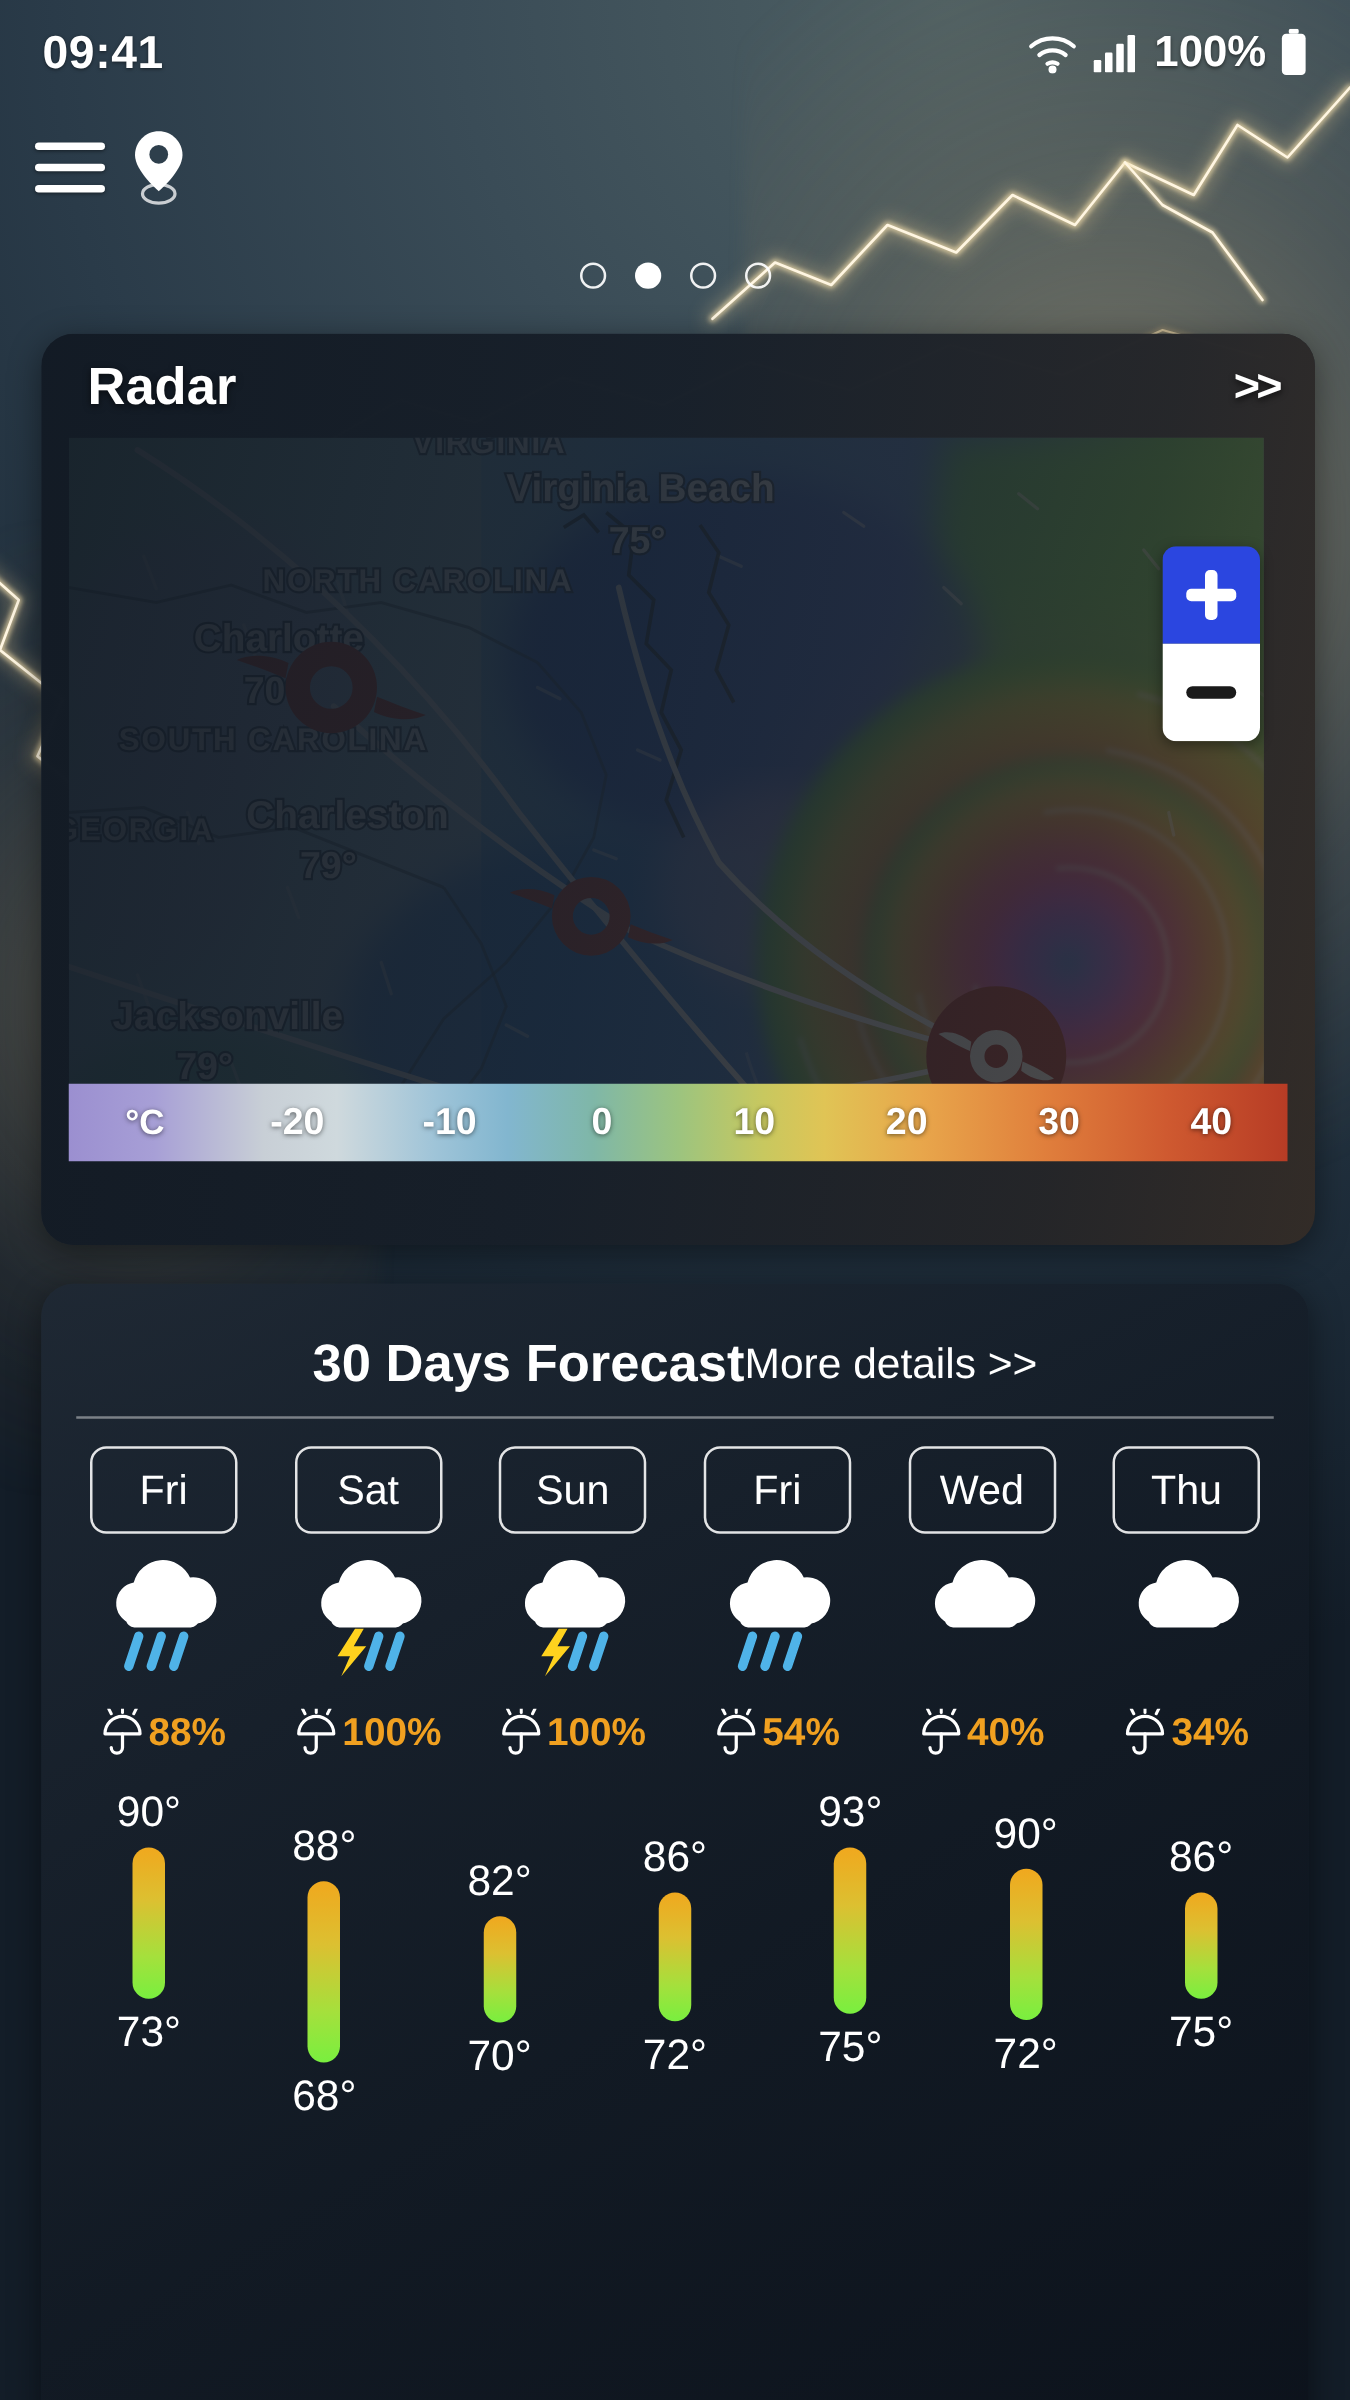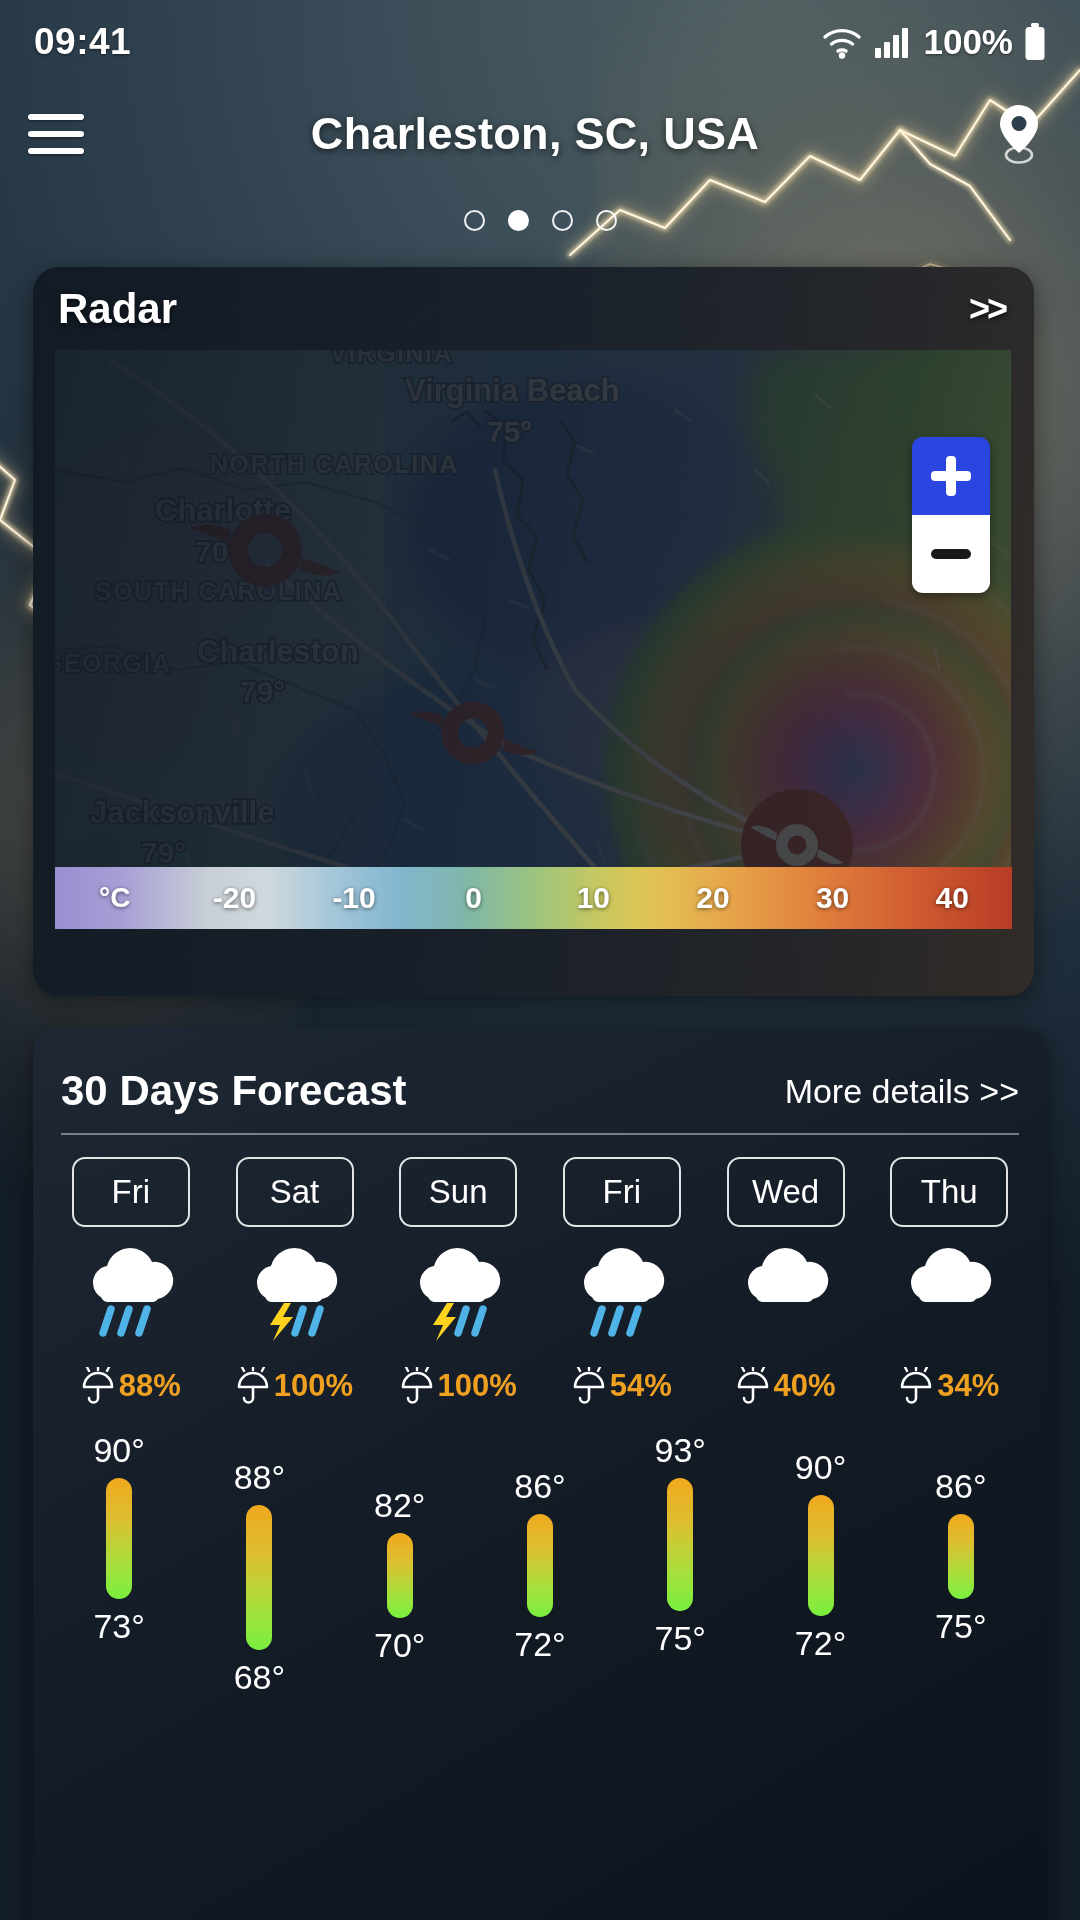--- a/index.html
+++ b/index.html
@@ -68,21 +68,21 @@
   #content { position:absolute; inset:0; z-index:10; padding:0 33px; }
 
   .card {
     border-radius:26px;
     background:linear-gradient(150deg, rgba(30,40,52,.90) 0%, rgba(18,26,36,.93) 55%, rgba(12,18,27,.95) 100%);
     box-shadow:0 6px 26px rgba(0,0,0,.45);
     overflow:hidden;
   }
 
   
-  #radar-card { position:absolute; left:33px; right:46px; top:267px; height:729px; }
+  #radar-card { position:absolute; left:33px; right:28px; top:267px; height:729px;padding-left:12px; }
   #radar-header {
     height:83px; display:flex; align-items:center; justify-content:space-between;
     padding:0 29px 0 25px; position:relative; z-index:3;
   }
   #radar-title { font-size:42px; font-weight:700; text-shadow:0 2px 6px rgba(0,0,0,.6); }
   .chev { font-size:36px; font-weight:700; letter-spacing:-3px; cursor:pointer; text-shadow:0 2px 5px rgba(0,0,0,.6); }
   #radar-header-bg {
     position:absolute; inset:0; z-index:1;
     background:linear-gradient(100deg, rgba(18,26,36,.95) 0%, rgba(24,32,42,.9) 45%, rgba(40,40,42,.85) 80%, rgba(60,50,42,.8) 100%);
   }
@@ -114,21 +114,21 @@
   #zoom-in { background:#2b46e0; }
   #zoom-out { background:#fff; }
   .plus { position:relative; width:40px; height:40px; }
   .plus::before, .plus::after { content:""; position:absolute; background:#fff; border-radius:4px; }
   .plus::before { left:0; top:15px; width:40px; height:10px; }
   .plus::after { left:15px; top:0; width:10px; height:40px; }
   .minus { width:40px; height:10px; background:#1a1a1a; border-radius:5px; }
 
   
   #forecast-card { position:absolute; left:33px; right:33px; top:1027px; bottom:-40px; }
-  #fc-head { display:flex; align-items:flex-end; justify-content:space-between; padding:40px 28px 0 28px; }
+  #fc-head { display:flex; align-items:flex-end; justify-content:center; padding:40px 28px 0 28px; }
   #fc-title { font-size:42px; font-weight:700; }
   #fc-more { font-size:34px; font-weight:400; cursor:pointer; padding-bottom:4px; }
   #fc-divider { height:2px; background:rgba(255,255,255,.42); margin:18px 28px 0 28px; }
 
   #fc-grid { display:flex; padding:0 16px; margin-top:22px; }
   .fc-col { flex:1; display:flex; flex-direction:column; align-items:center; }
 
   .daychip {
     width:118px; height:70px; border:2px solid rgba(255,255,255,.88);
     border-radius:13px; display:flex; align-items:center; justify-content:center;
@@ -199,21 +199,20 @@
     </svg>
   </div>
 </div>
 
 <div id="header">
   <div id="menu-btn">
     <i></i>
     <i></i>
     <i></i>
   </div>
-  <div id="city-title">Charleston, SC, USA</div>
   <div id="loc-btn">
     <svg width="50" height="62" viewBox="0 0 50 62">
       <path d="M25,2 C14.5,2 6,10.5 6,21 C6,34 25,50 25,50 C25,50 44,34 44,21 C44,10.5 35.5,2 25,2 Z" fill="#fff"></path>
       <circle cx="25" cy="20.5" r="7.5" fill="#2e3f4c"></circle>
       <ellipse cx="25" cy="52" rx="13" ry="7.5" fill="none" stroke="rgba(255,255,255,.75)" stroke-width="2.6"></ellipse>
     </svg>
   </div>
 </div>
 
 <div id="dots">

